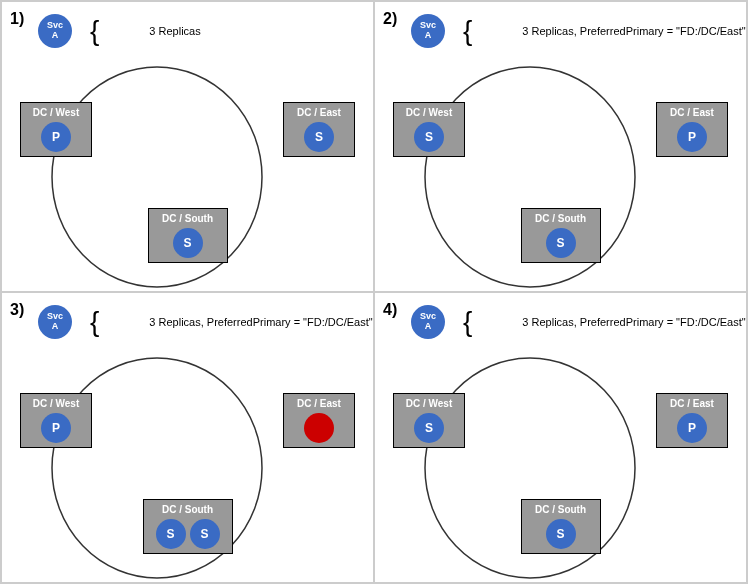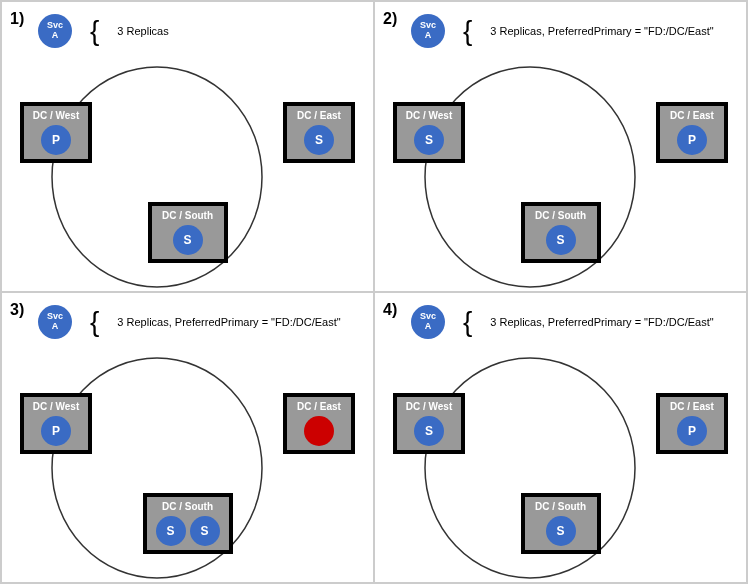--- a/index.html
+++ b/index.html
@@ -63,26 +63,27 @@
     .brace {
       font-size: 28px;
       color: #000;
       line-height: 1;
       margin: 0 2px;
     }
 
     .desc {
       font-size: 11px;
       color: #000;
+      margin-left: 32px;
     }
 
     .dc-box {
       position: absolute;
       background: #999;
-      border: 4px solid #000000;
+      border: 1px solid #000000;
       padding: 4px 6px;
       display: flex;
       flex-direction: column;
       align-items: center;
       gap: 4px;
     }
 
     .dc-label {
       font-size: 10px;
       color: #fff;

